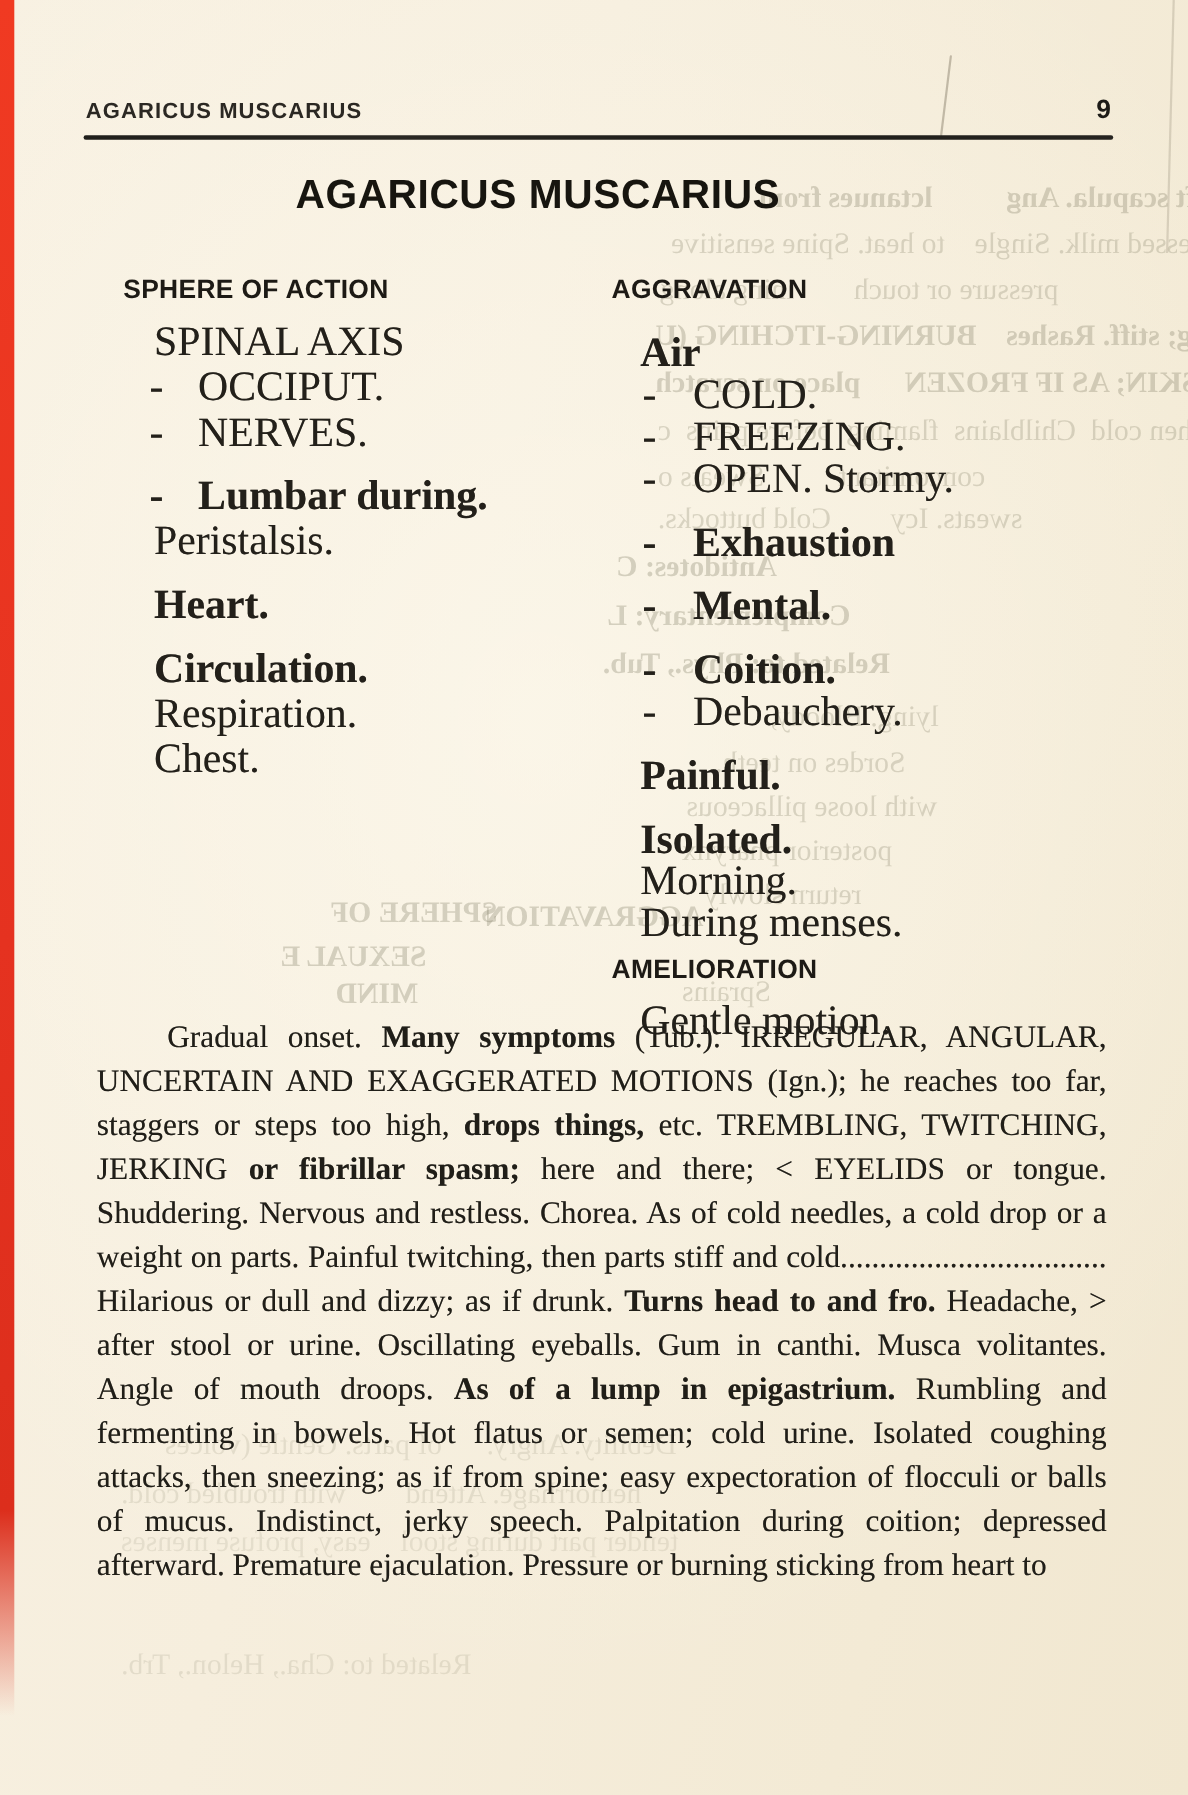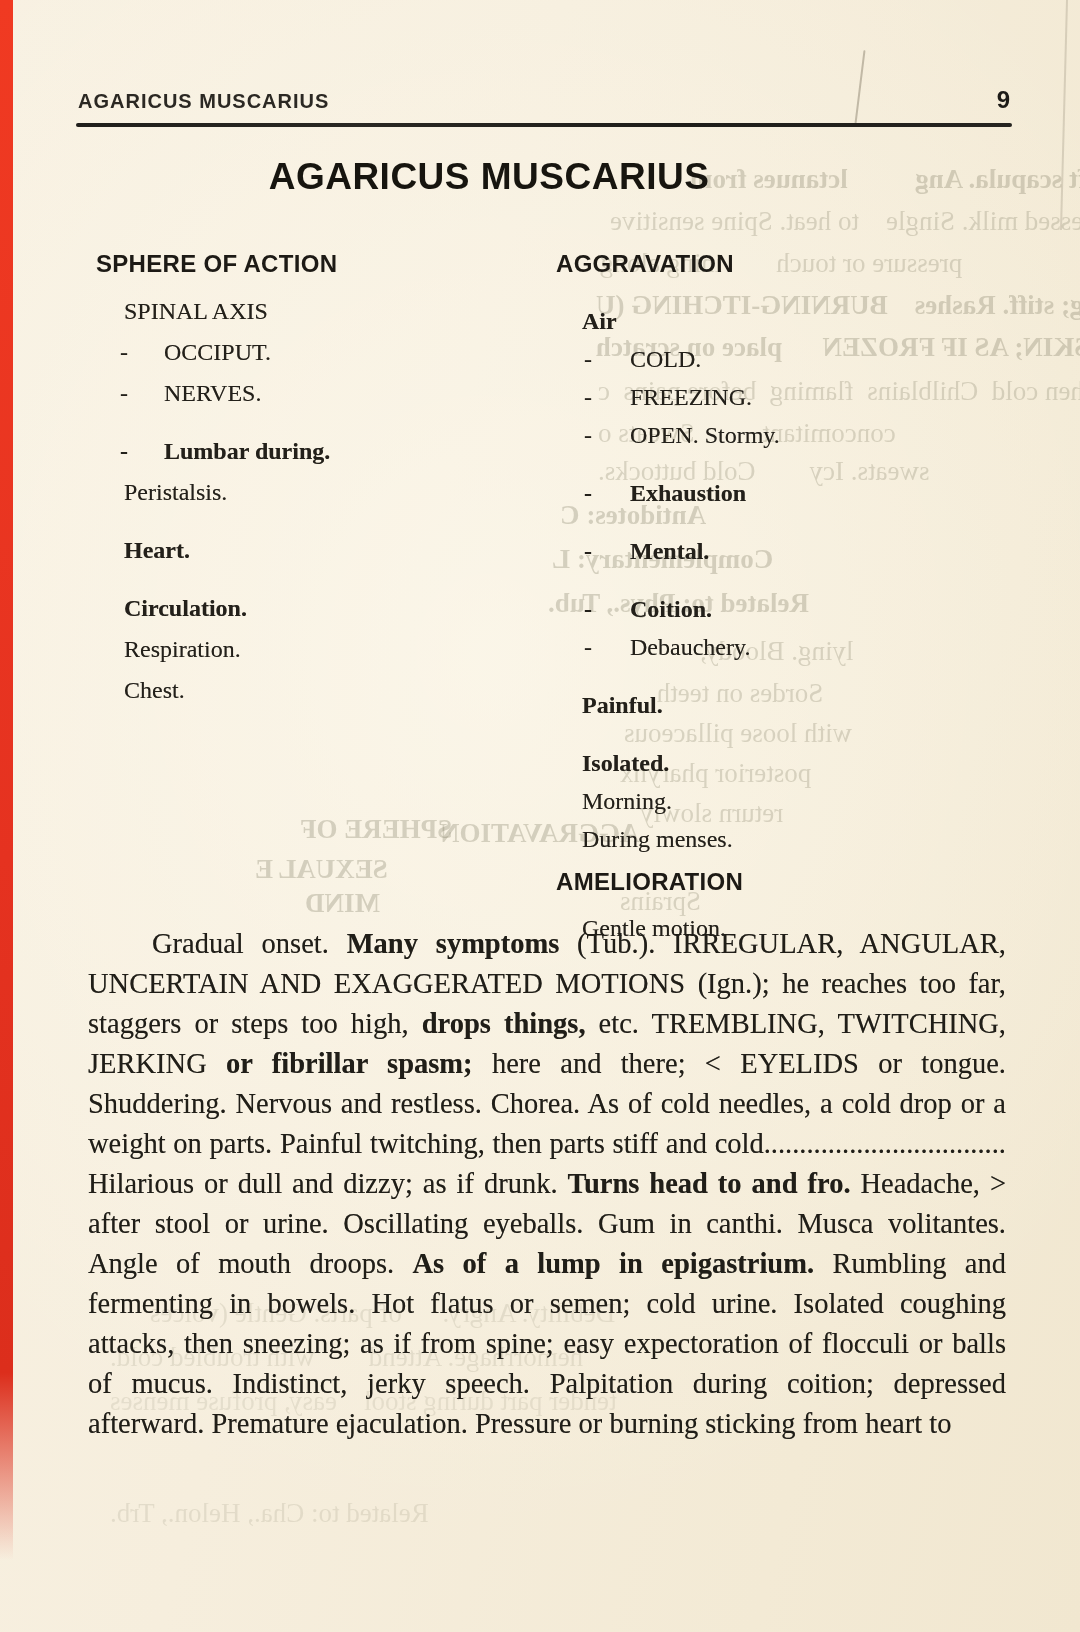--- a/index.html
+++ b/index.html
@@ -33,29 +33,29 @@
   .header-rule{
     position:absolute;left:76px;right:68px;top:123px;height:4px;border-radius:2px;
     background:linear-gradient(90deg,#201f1b 0%,#2a2823 30%,#1e1d19 65%,#262420 100%);
   }
   .title{
     position:absolute;top:156px;left:0;width:978px;margin:0;text-align:center;
     font-family:"Liberation Sans",sans-serif;font-size:37px;font-weight:800;
     letter-spacing:.5px;color:#17150f;
   }
   .col{position:absolute;top:250px;}
-  .col-left{left:96px;width:430px;}
+  .col-left{left:112px;width:430px;}
   .col-right{left:556px;width:460px;}
   .col-heading{
     margin:0 0 18px 0;font-family:"Liberation Sans",sans-serif;
     font-size:24px;font-weight:700;letter-spacing:.3px;color:#1d1a15;
   }
   .right-section:not(:first-child){margin-top:14px;}
   .right-section:not(:first-child) .col-heading{margin-bottom:17px;}
-  .item{display:flex;align-items:flex-end;font-size:24px;line-height:30px;margin-bottom:11px;
+  .item{display:flex;align-items:flex-end;font-size:38px;line-height:30px;margin-bottom:11px;
         text-shadow:0 0 .4px rgba(30,28,22,.45);}
   .col-right .item{margin-bottom:8px;}
   .col-left .item{padding-left:28px;}
   .col-left .item.dashed{padding-left:24px;}
   .col-right .item{padding-left:26px;}
   .col-right .item.dashed{padding-left:28px;}
   .dash{flex:0 0 44px;width:44px;}
   .col-right .dash{flex:0 0 46px;width:46px;}
   .item.bold{font-weight:700;margin-top:28px;}
   .body-text{

